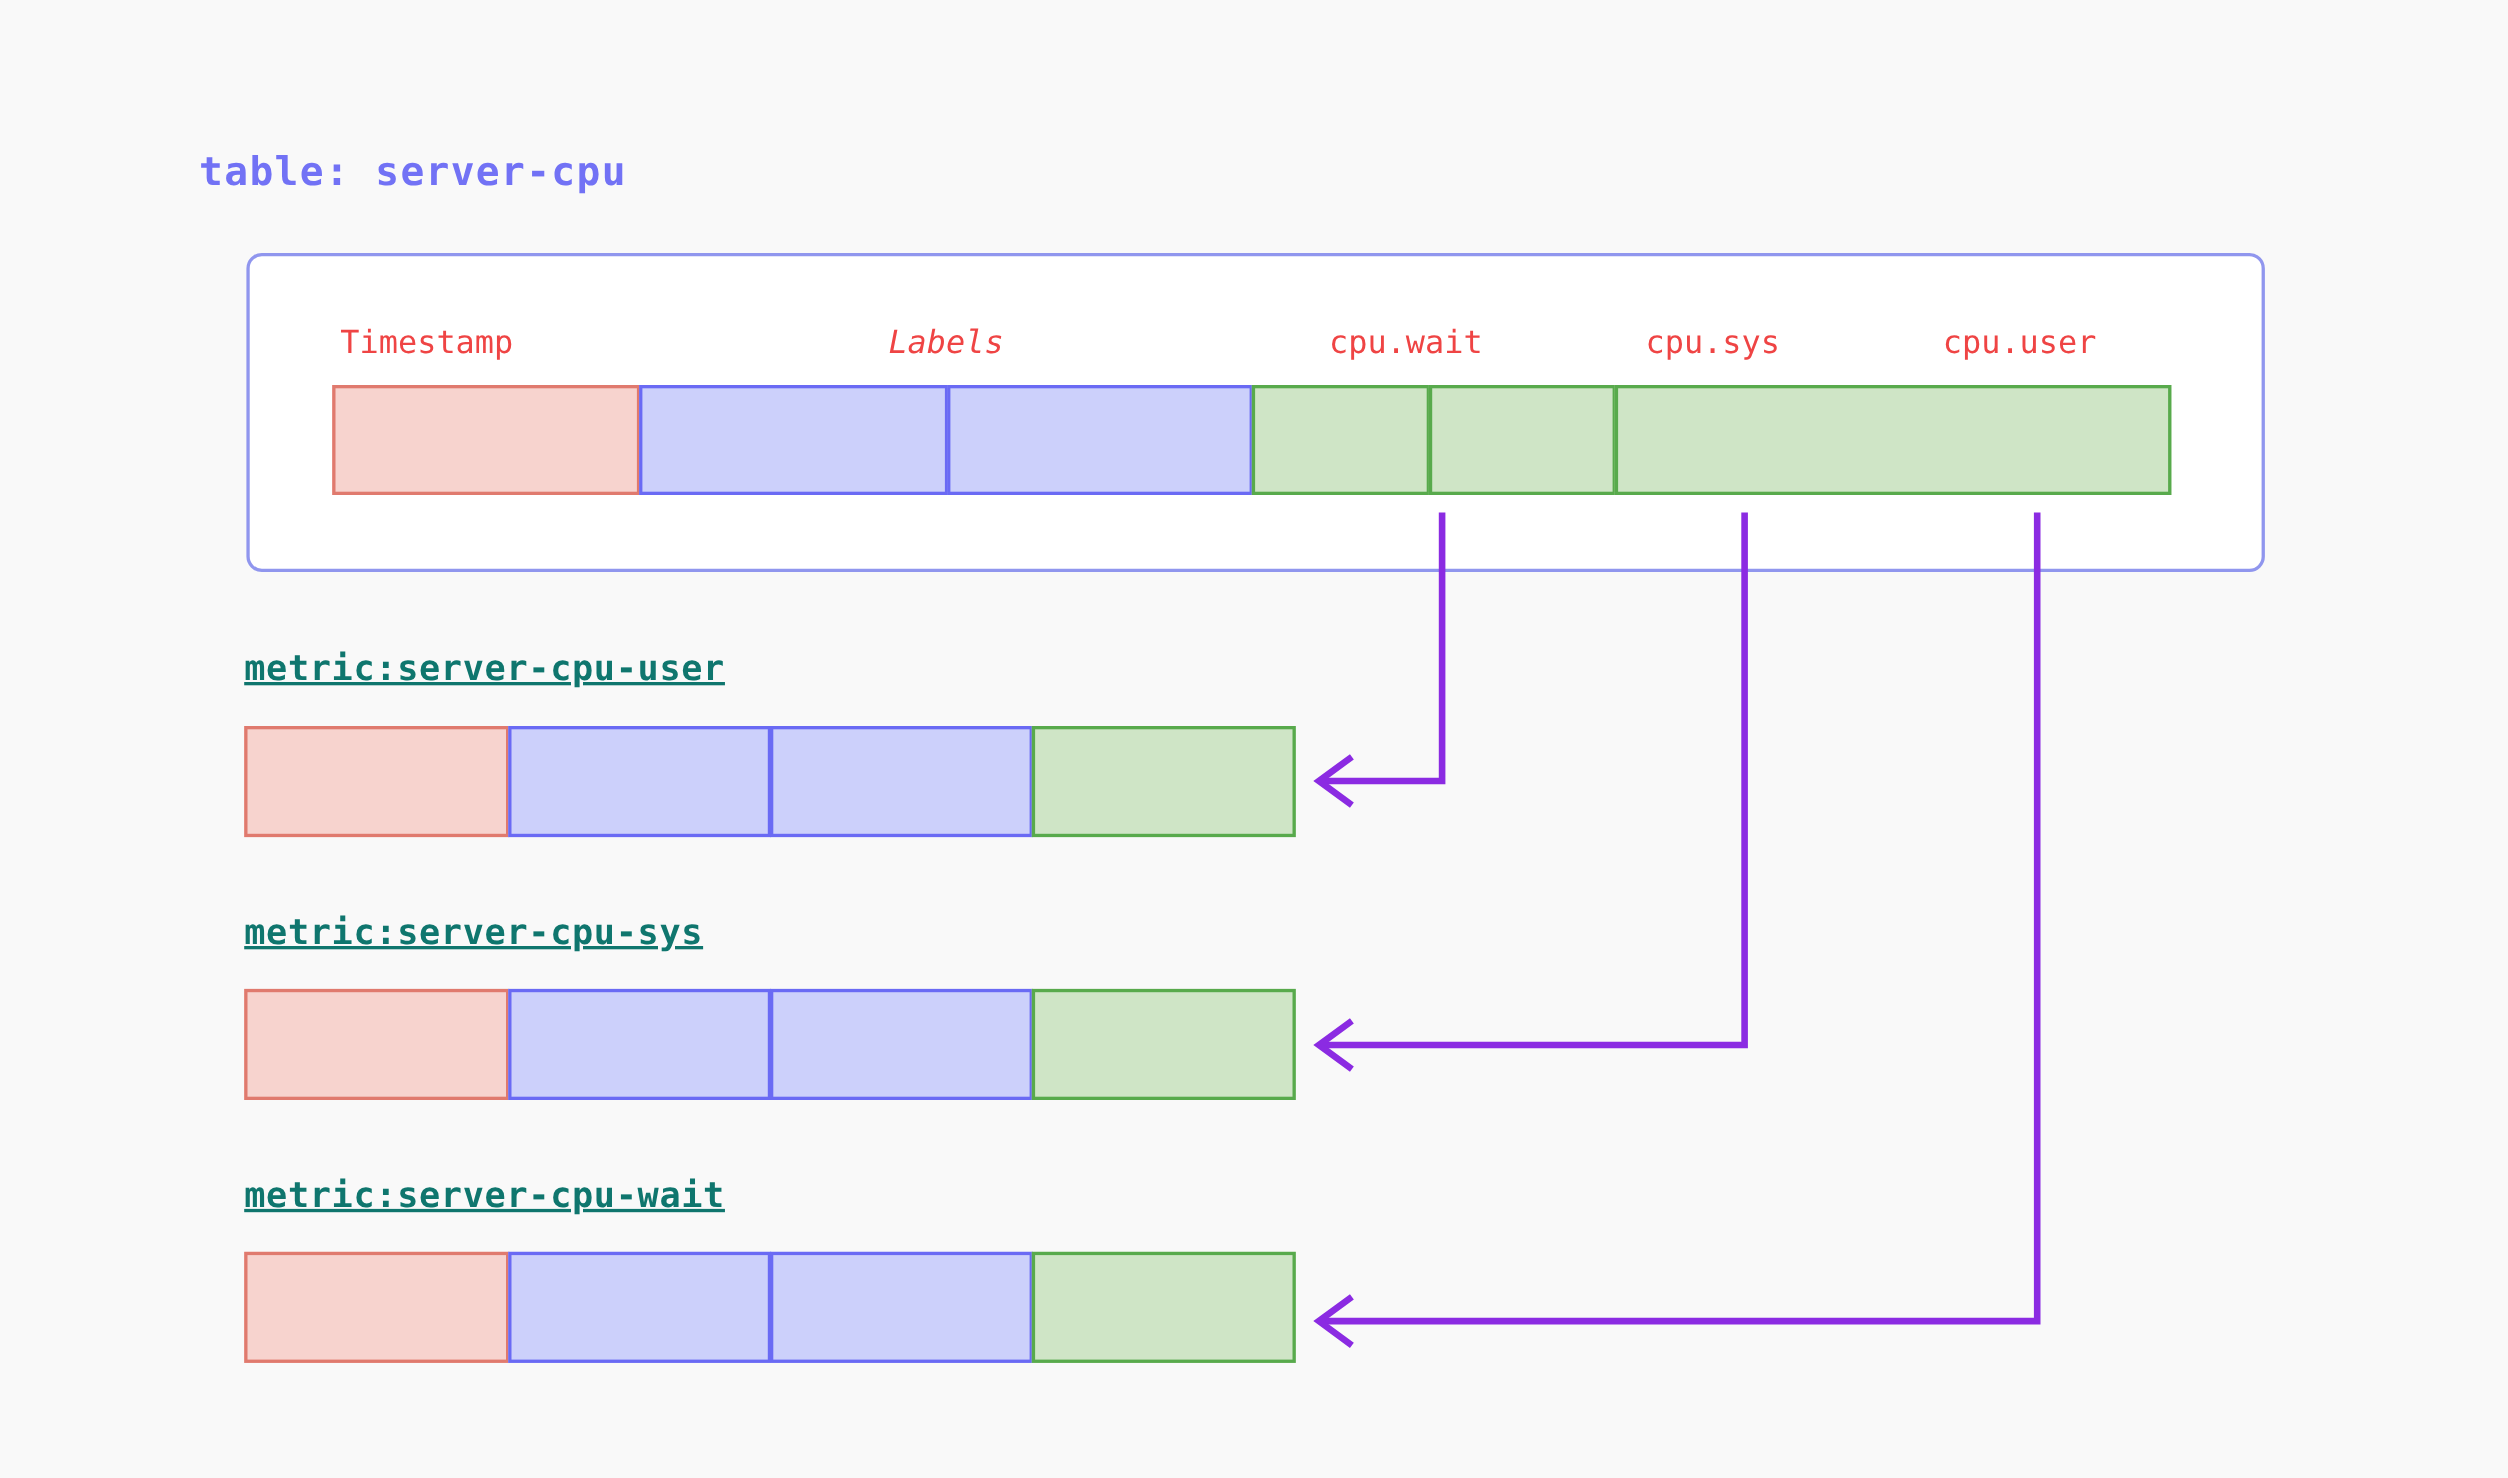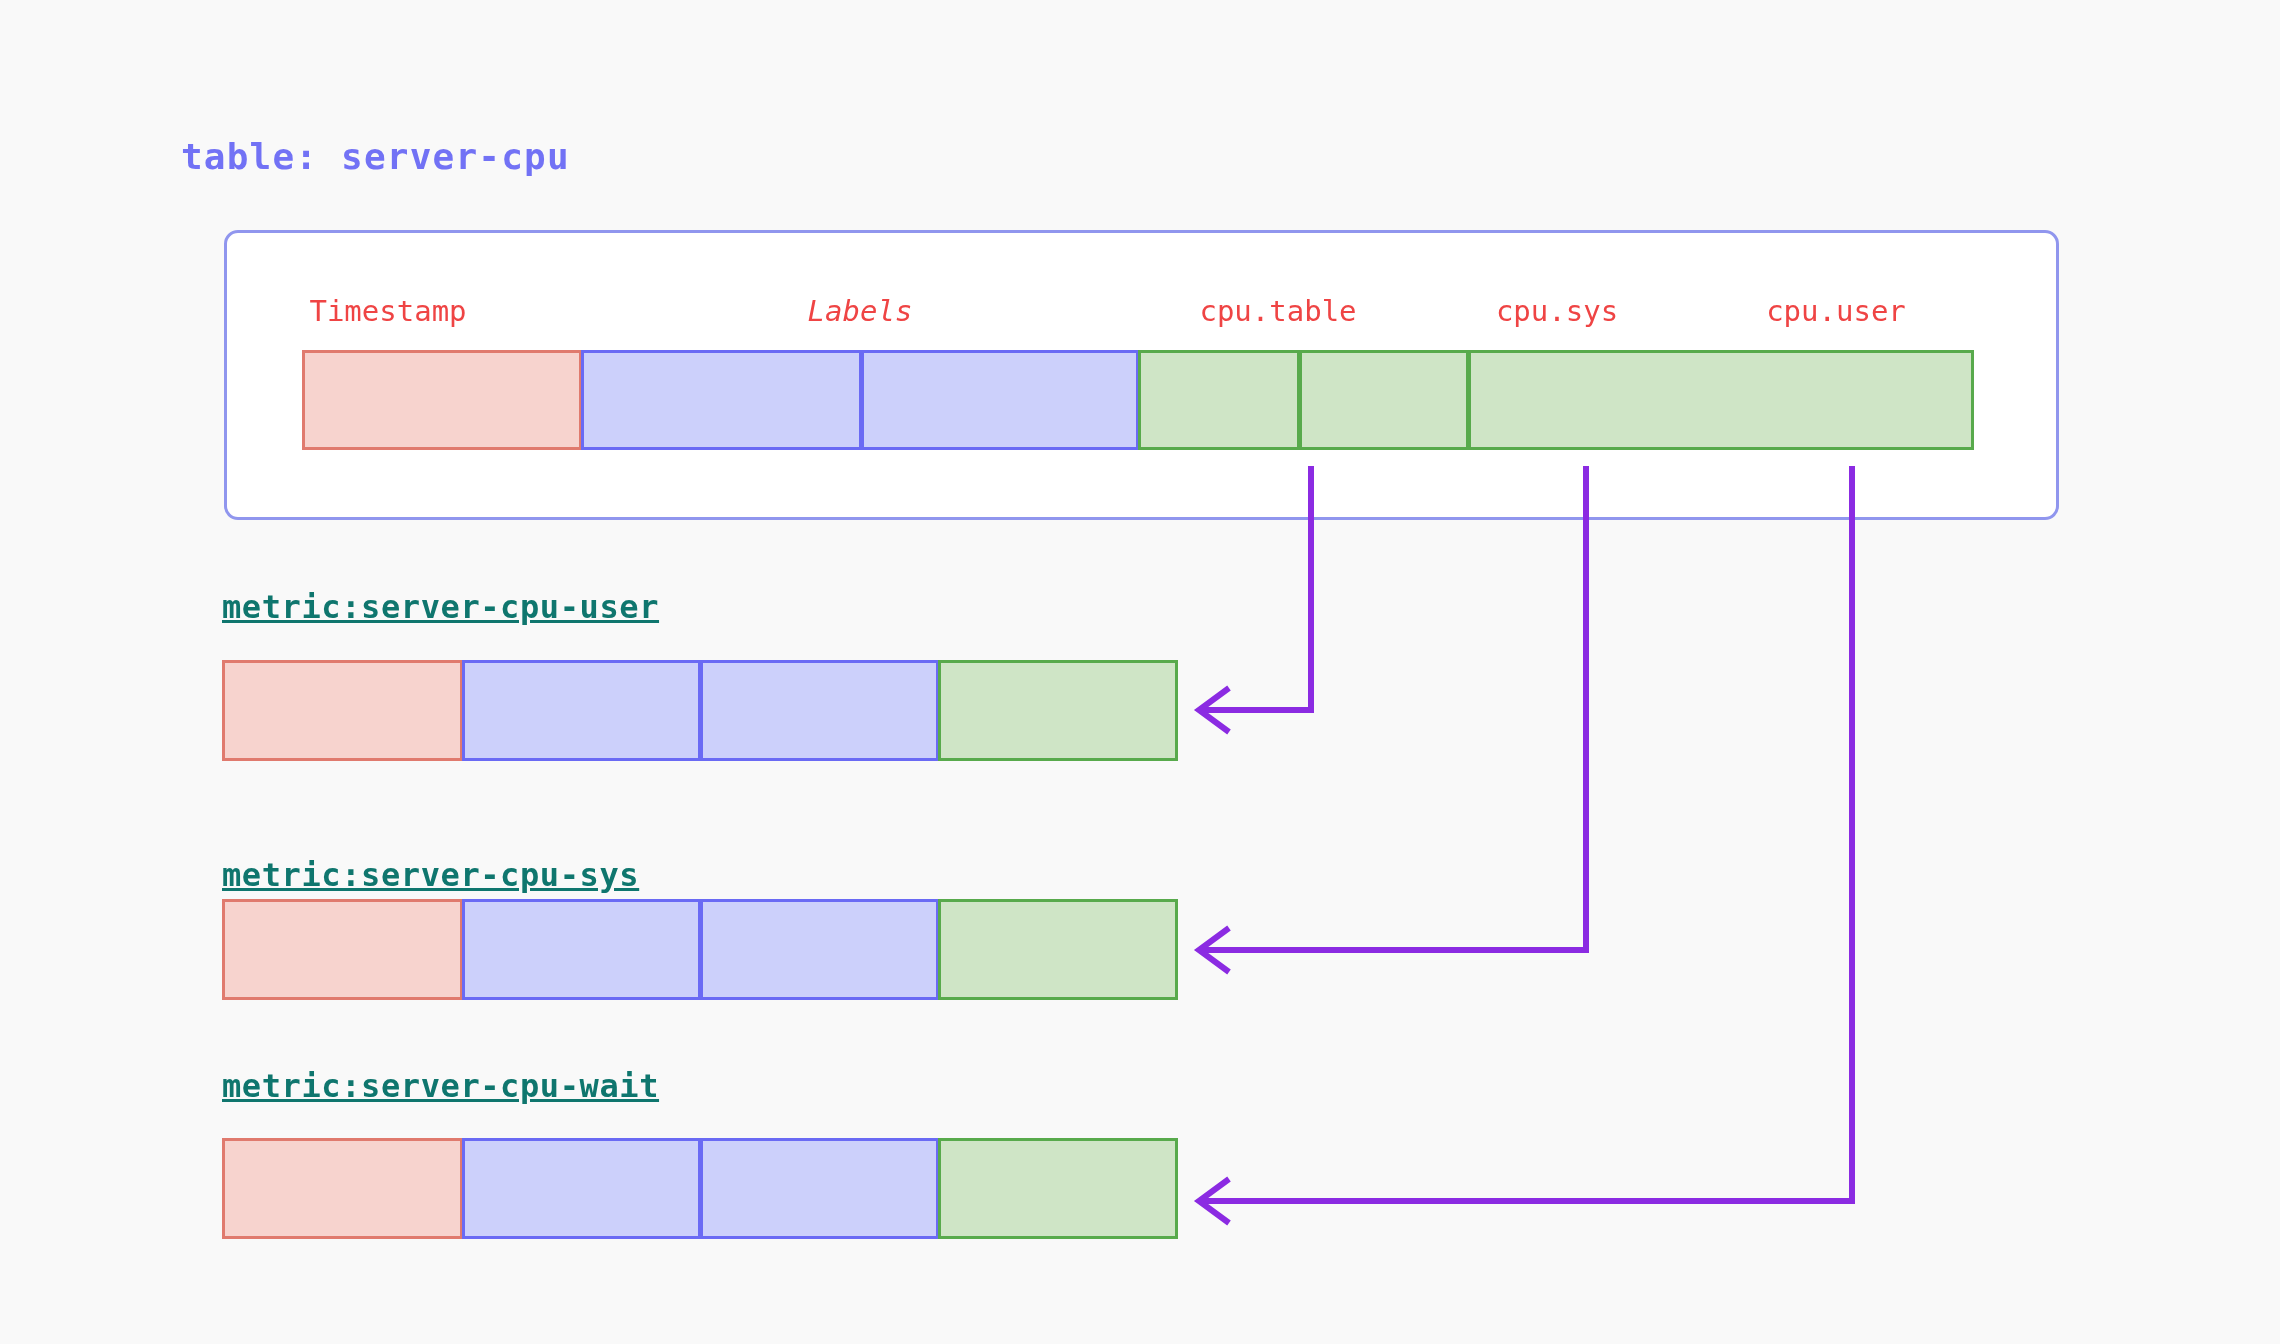--- a/index.html
+++ b/index.html
@@ -93,41 +93,41 @@
 
 <div id="stage">
 
   <div class="table-title">table: server-cpu</div>
 
   <div class="table-card"></div>
 
   <div id="col-headers">
       <div class="col-header" style="left: 388px;">Timestamp</div>
       <div class="col-header" style="left: 860px; font-style: italic;">Labels</div>
-      <div class="col-header" style="left: 1278px;">cpu.table</div>
+      <div class="col-header" style="left: 1278px;">cpu.wait</div>
       <div class="col-header" style="left: 1557px;">cpu.sys</div>
       <div class="col-header" style="left: 1836px;">cpu.user</div>
     </div>
 
   <div id="table-row">
       <div class="cell pink" style="left: 302px; top: 334px; width: 280px; height: 100px;"></div>
       <div class="cell blue" style="left: 581px; top: 334px; width: 281px; height: 100px;"></div>
       <div class="cell blue" style="left: 861px; top: 334px; width: 278px; height: 100px;"></div>
       <div class="cell green" style="left: 1138px; top: 334px; width: 162px; height: 100px;"></div>
       <div class="cell green" style="left: 1299px; top: 334px; width: 170px; height: 100px;"></div>
       <div class="cell green" style="left: 1468px; top: 334px; width: 506px; height: 100px;"></div>
     </div>
 
   <div id="metric-blocks">
       <div class="metric-title" style="top: 572px;">metric:server-cpu-user</div>
       <div class="cell pink" style="left: 222px; top: 644px; width: 241px; height: 101px;"></div>
       <div class="cell blue" style="left: 462px; top: 644px; width: 239px; height: 101px;"></div>
       <div class="cell blue" style="left: 700px; top: 644px; width: 239px; height: 101px;"></div>
       <div class="cell green" style="left: 938px; top: 644px; width: 240px; height: 101px;"></div>
-      <div class="metric-title" style="top: 812px; margin-top: 28px;">metric:server-cpu-sys</div>
+      <div class="metric-title" style="top: 812px;">metric:server-cpu-sys</div>
       <div class="cell pink" style="left: 222px; top: 883px; width: 241px; height: 101px;"></div>
       <div class="cell blue" style="left: 462px; top: 883px; width: 239px; height: 101px;"></div>
       <div class="cell blue" style="left: 700px; top: 883px; width: 239px; height: 101px;"></div>
       <div class="cell green" style="left: 938px; top: 883px; width: 240px; height: 101px;"></div>
       <div class="metric-title" style="top: 1051px;">metric:server-cpu-wait</div>
       <div class="cell pink" style="left: 222px; top: 1122px; width: 241px; height: 101px;"></div>
       <div class="cell blue" style="left: 462px; top: 1122px; width: 239px; height: 101px;"></div>
       <div class="cell blue" style="left: 700px; top: 1122px; width: 239px; height: 101px;"></div>
       <div class="cell green" style="left: 938px; top: 1122px; width: 240px; height: 101px;"></div>
     </div>

